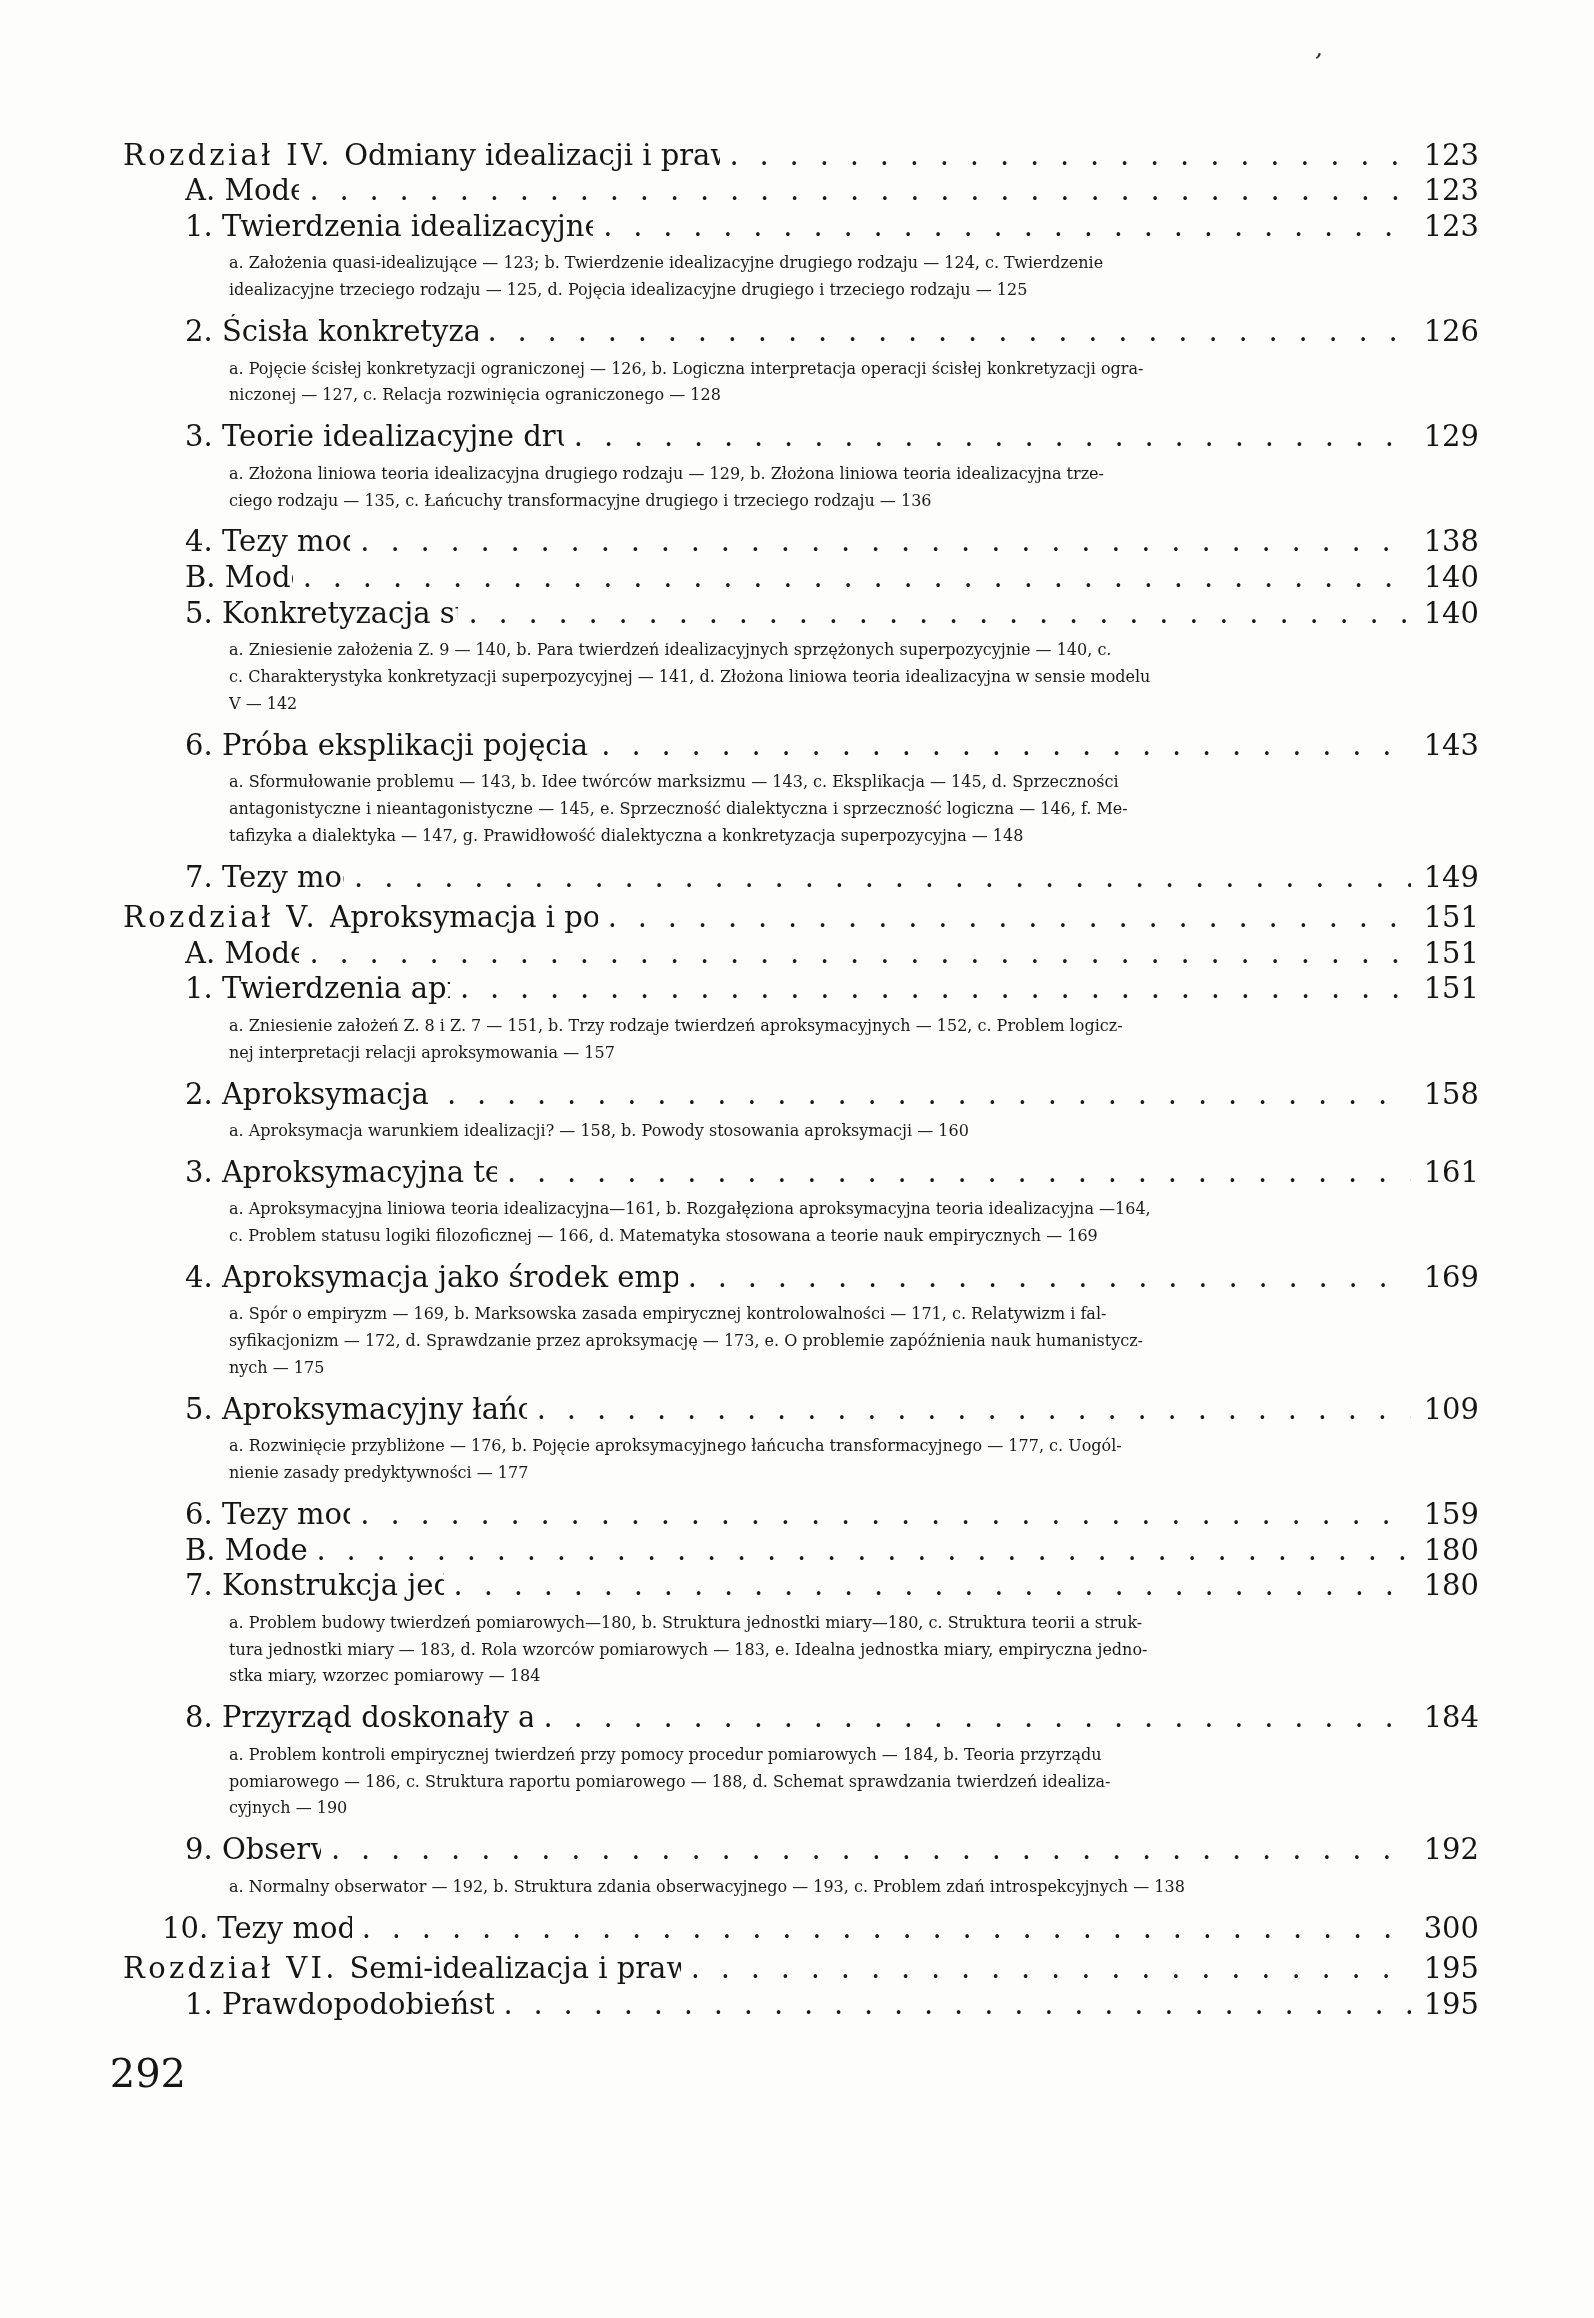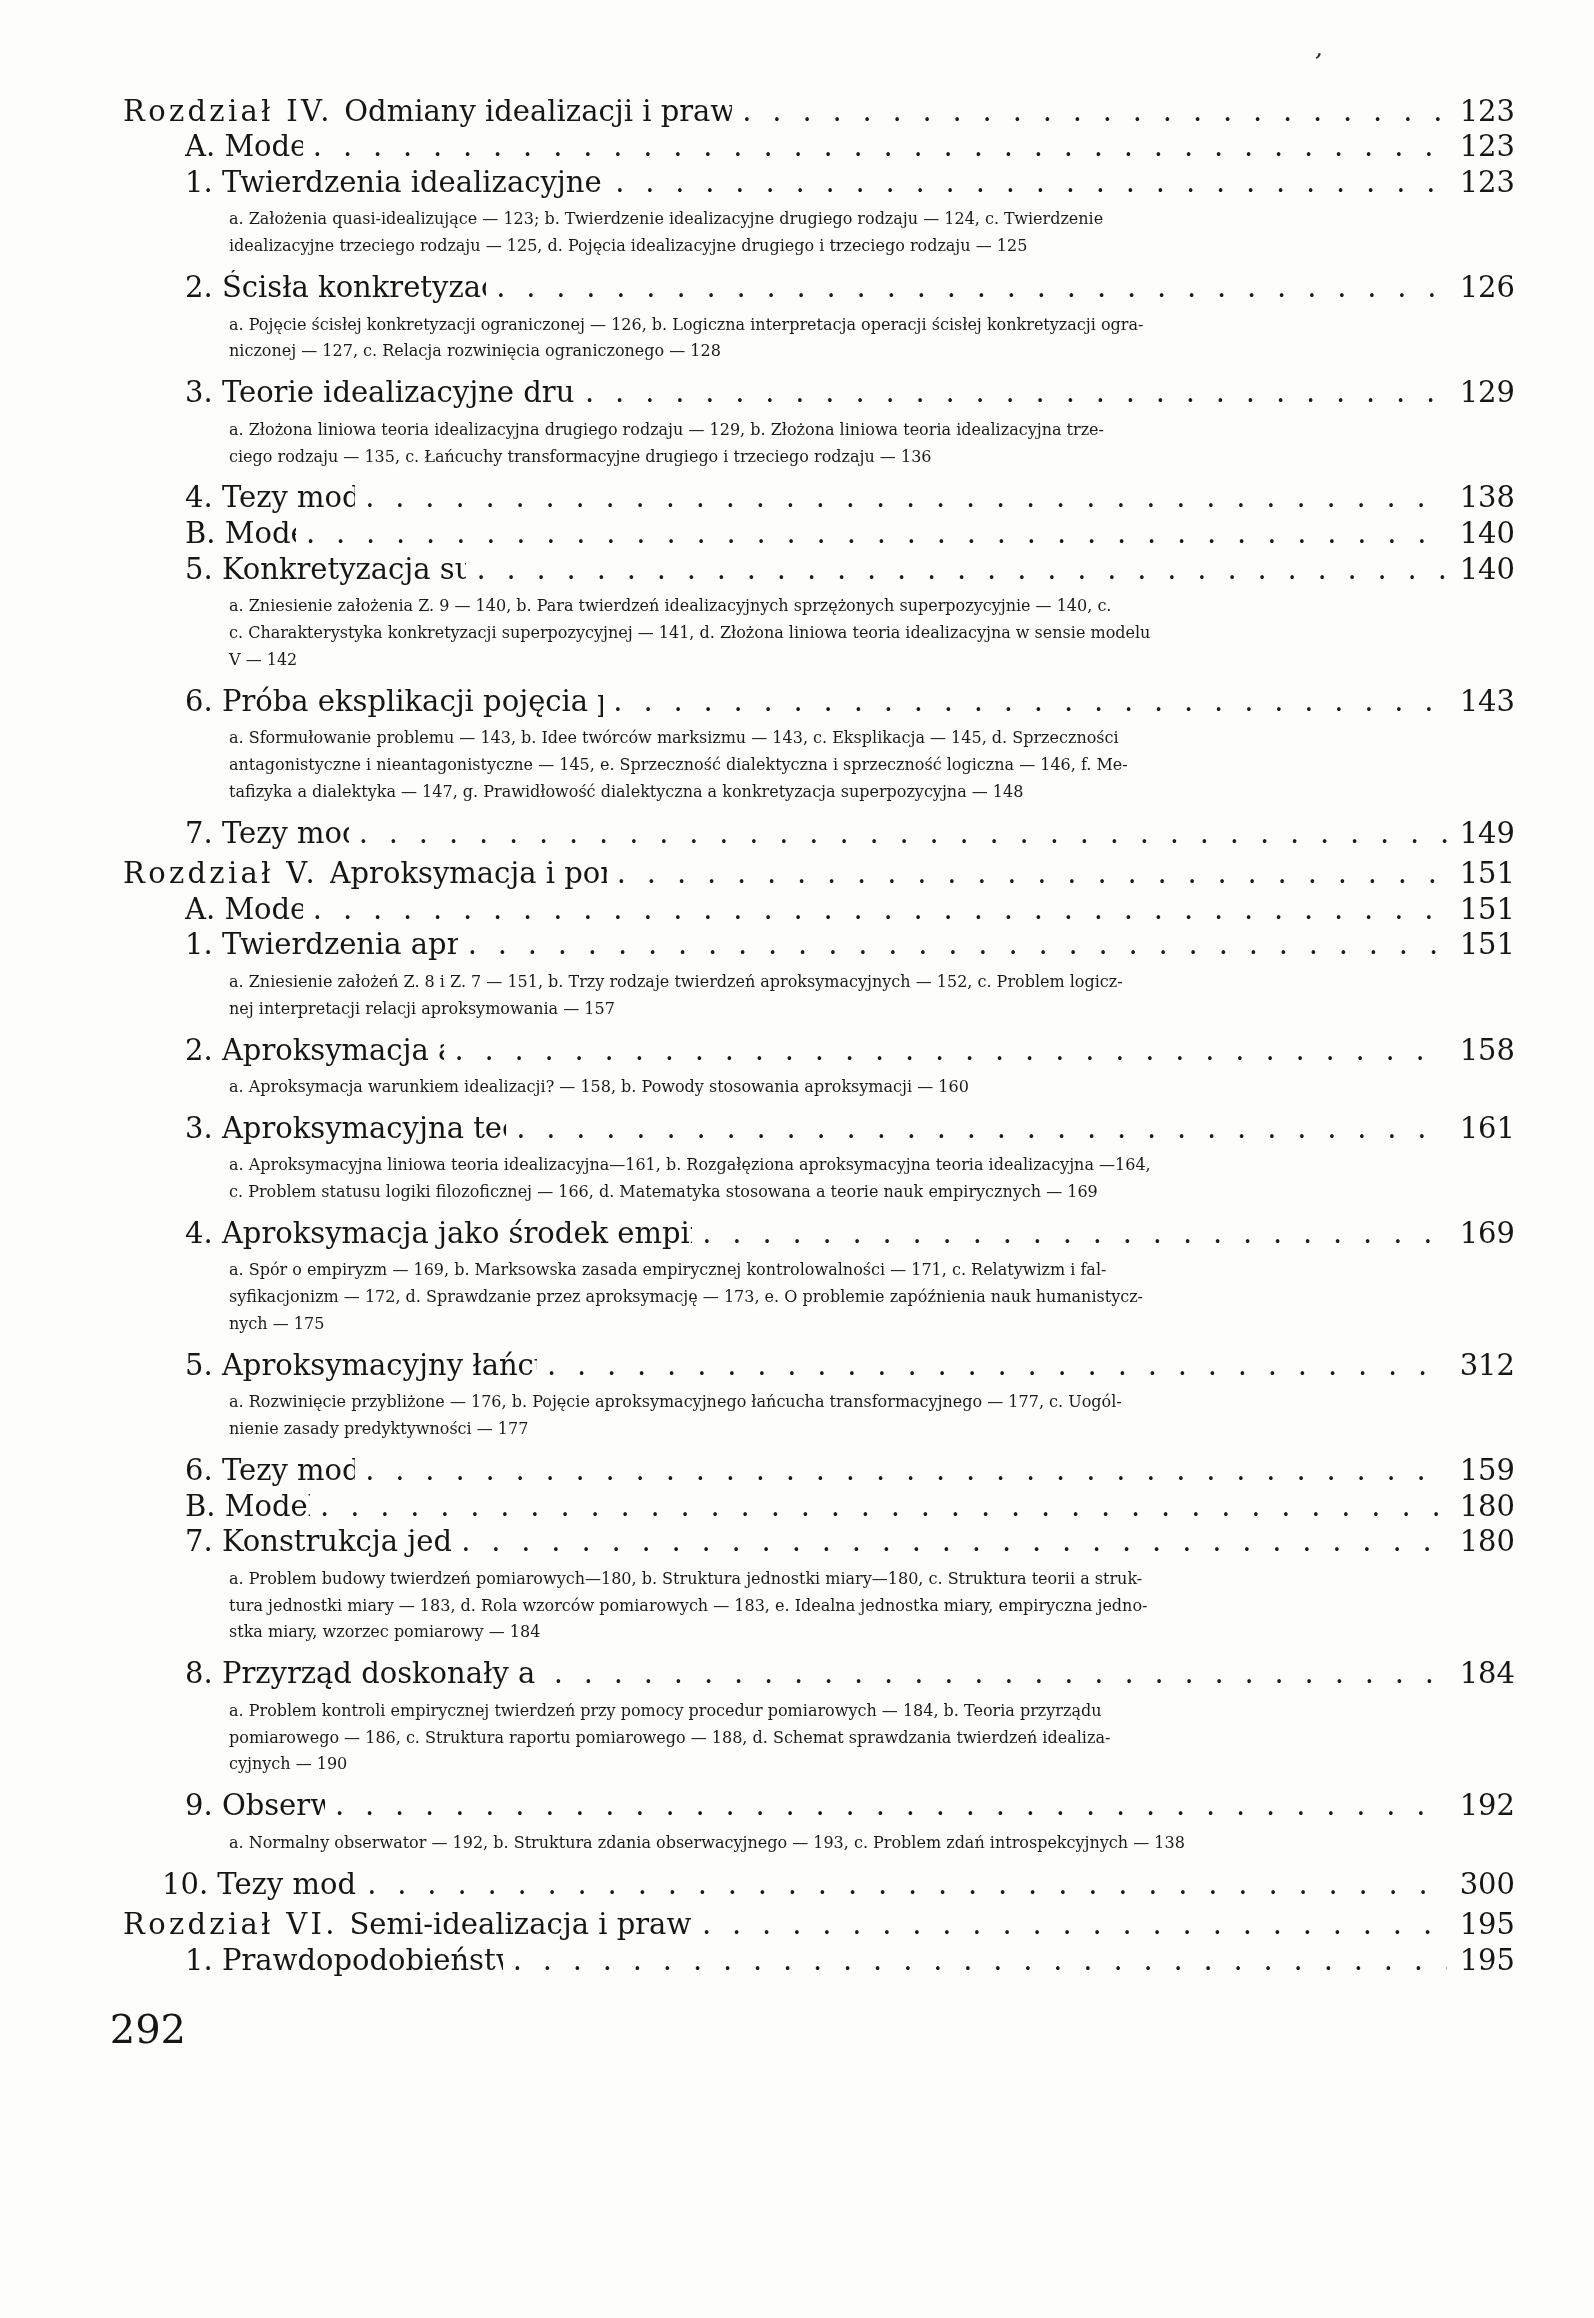--- a/index.html
+++ b/index.html
@@ -9,21 +9,22 @@
   body {
     width: 1595px;
     height: 2319px;
     background: #fdfdfb;
     color: #161616;
     font-family: "DejaVu Serif", "Liberation Serif", serif;
     overflow: hidden;
     position: relative;
   }
   .page-content {
-    padding: 88px 80px 0 123px;
+    padding: 88px 116px 0 123px;
+    margin-top: 44px;
   }
   
   .row {
     display: flex;
     align-items: baseline;
     font-size: 29px;
     line-height: 1.2;
     margin: 0.8px 0;
   }
   .row.item { padding-left: 62px; }
@@ -185,21 +186,21 @@
         <span class="title">4. Aproksymacja jako środek empirycznej kontroli twierdzeń idealizacyjnych.</span>
         <span class="leader" aria-hidden="true"></span>
         <span class="pagenum">169</span>
       </div>
       <div class="sub">a. Spór o empiryzm — 169, b. Marksowska zasada empirycznej kontrolowalności — 171, c. Relatywizm i fal-
 syfikacjonizm — 172, d. Sprawdzanie przez aproksymację — 173, e. O problemie zapóźnienia nauk humanistycz-
 nych — 175</div>
       <div class="row item">
         <span class="title">5. Aproksymacyjny łańcuch transformacyjny</span>
         <span class="leader" aria-hidden="true"></span>
-        <span class="pagenum">312</span>
+        <span class="pagenum">109</span>
       </div>
       <div class="sub">a. Rozwinięcie przybliżone — 176, b. Pojęcie aproksymacyjnego łańcucha transformacyjnego — 177, c. Uogól-
 nienie zasady predyktywności — 177</div>
       <div class="row item">
         <span class="title">6. Tezy modelu VI</span>
         <span class="leader" aria-hidden="true"></span>
         <span class="pagenum">159</span>
       </div>
       <div class="row item">
         <span class="title">B. Model VII</span>

